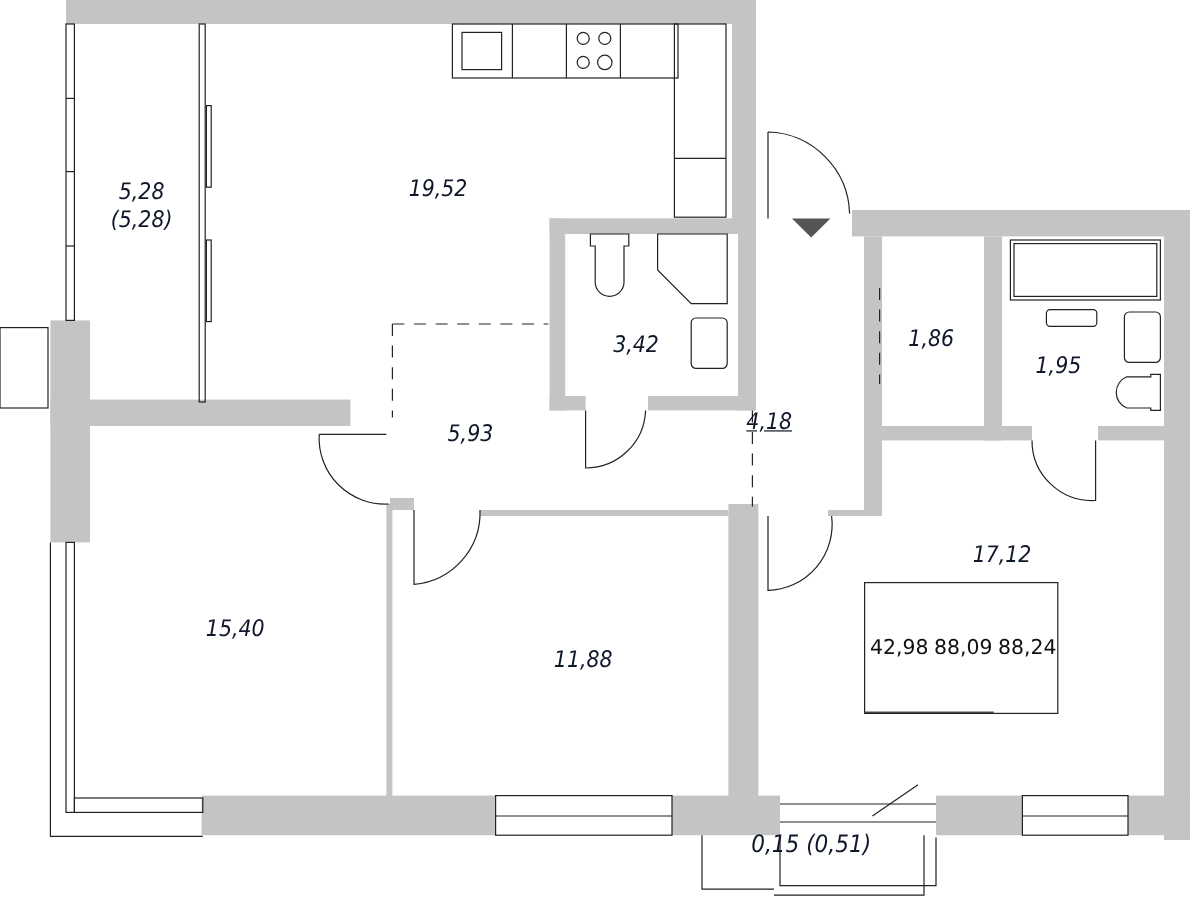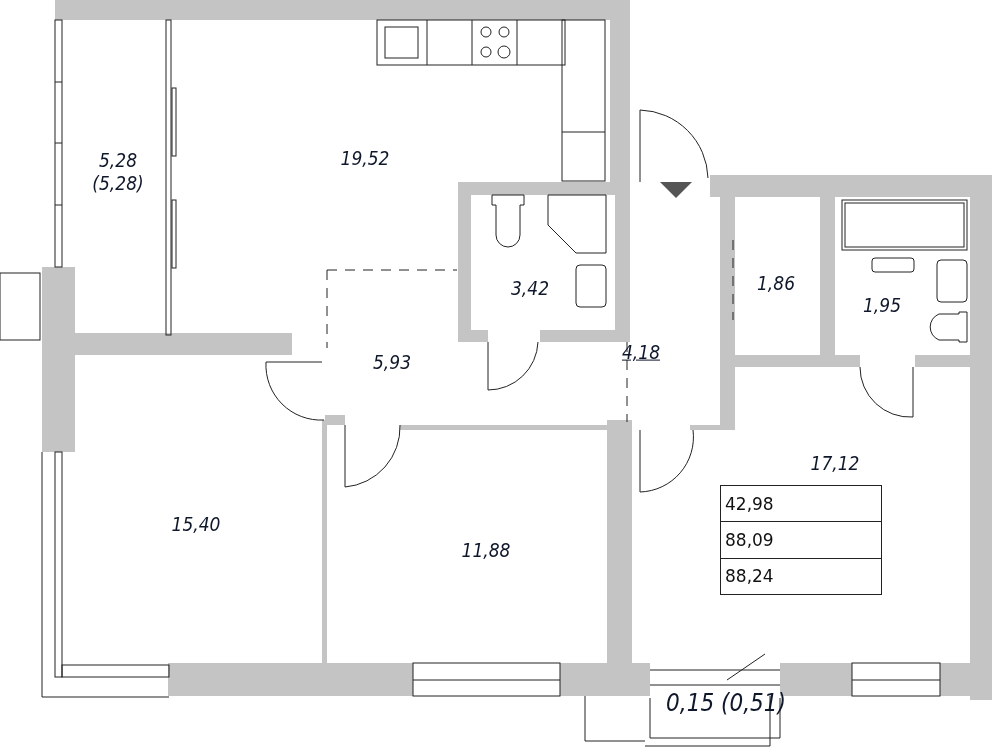--- a/index.html
+++ b/index.html
@@ -1,21 +1,21 @@
 <!DOCTYPE html>
 <html><head>
 <meta charset="utf-8">
 <style>
   html,body{margin:0;padding:0;background:#fff;}
   body{width:992px;height:750px;position:relative;overflow:hidden;font-family:"DejaVu Sans",sans-serif;}
   svg{position:absolute;left:0;top:0;}
   .lbl{position:absolute;font-family:"DejaVu Sans Condensed","DejaVu Sans",sans-serif;font-style:italic;font-size:19px;color:#0f172a;white-space:nowrap;transform:translate(-50%,-50%);line-height:1.2;text-align:center;}
   .info{position:absolute;left:720px;top:485px;width:162px;height:110px;border:1px solid #222;box-sizing:border-box;display:flex;font-family:"DejaVu Sans",sans-serif;}
   .info .code{width:88px;border-right:1px solid #222;display:flex;align-items:center;justify-content:center;font-size:24px;color:#111;}
-  .info .vals{flex:1;display:flex;flex-direction:column;}
+  .info .vals{flex:1;display:flex;flex-direction:row;}
   .info .vals div{flex:1;border-bottom:1px solid #222;display:flex;align-items:center;padding-left:4px;font-size:17px;color:#111;}
   .info .vals div:last-child{border-bottom:none;}
 </style>
 </head>
 <body>
 
 <svg width="992" height="750" viewBox="0 0 992 750">
   <g fill="#c4c4c4">
 
     <rect x="55" y="0" width="575" height="20"></rect>
@@ -119,21 +119,21 @@
 <div class="lbl" style="left:118px;top:172px;"><span>5,28</span><br><span>(5,28)</span></div>
 <div class="lbl" style="left:365px;top:158px;">19,52</div>
 <div class="lbl" style="left:530px;top:288px;">3,42</div>
 <div class="lbl" style="left:392px;top:362px;">5,93</div>
 <div class="lbl" style="left:641px;top:352px;text-decoration:underline;">4,18</div>
 <div class="lbl" style="left:776px;top:283px;">1,86</div>
 <div class="lbl" style="left:882px;top:305px;">1,95</div>
 <div class="lbl" style="left:196px;top:524px;">15,40</div>
 <div class="lbl" style="left:486px;top:550px;">11,88</div>
 <div class="lbl" style="left:806px;top:463px;margin-left:29px;">17,12</div>
-<div class="lbl" style="left:726px;top:703px;font-size:24px;">0,15 (0,51)</div>
+<div class="lbl" style="left:676px;top:703px;font-size:20px;">0,15 (0,51)</div>
 
 <div class="info">
   <div class="vals">
     <div>42,98</div>
     <div>88,09</div>
     <div>88,24</div>
   </div>
 </div>
 
 </body></html>

